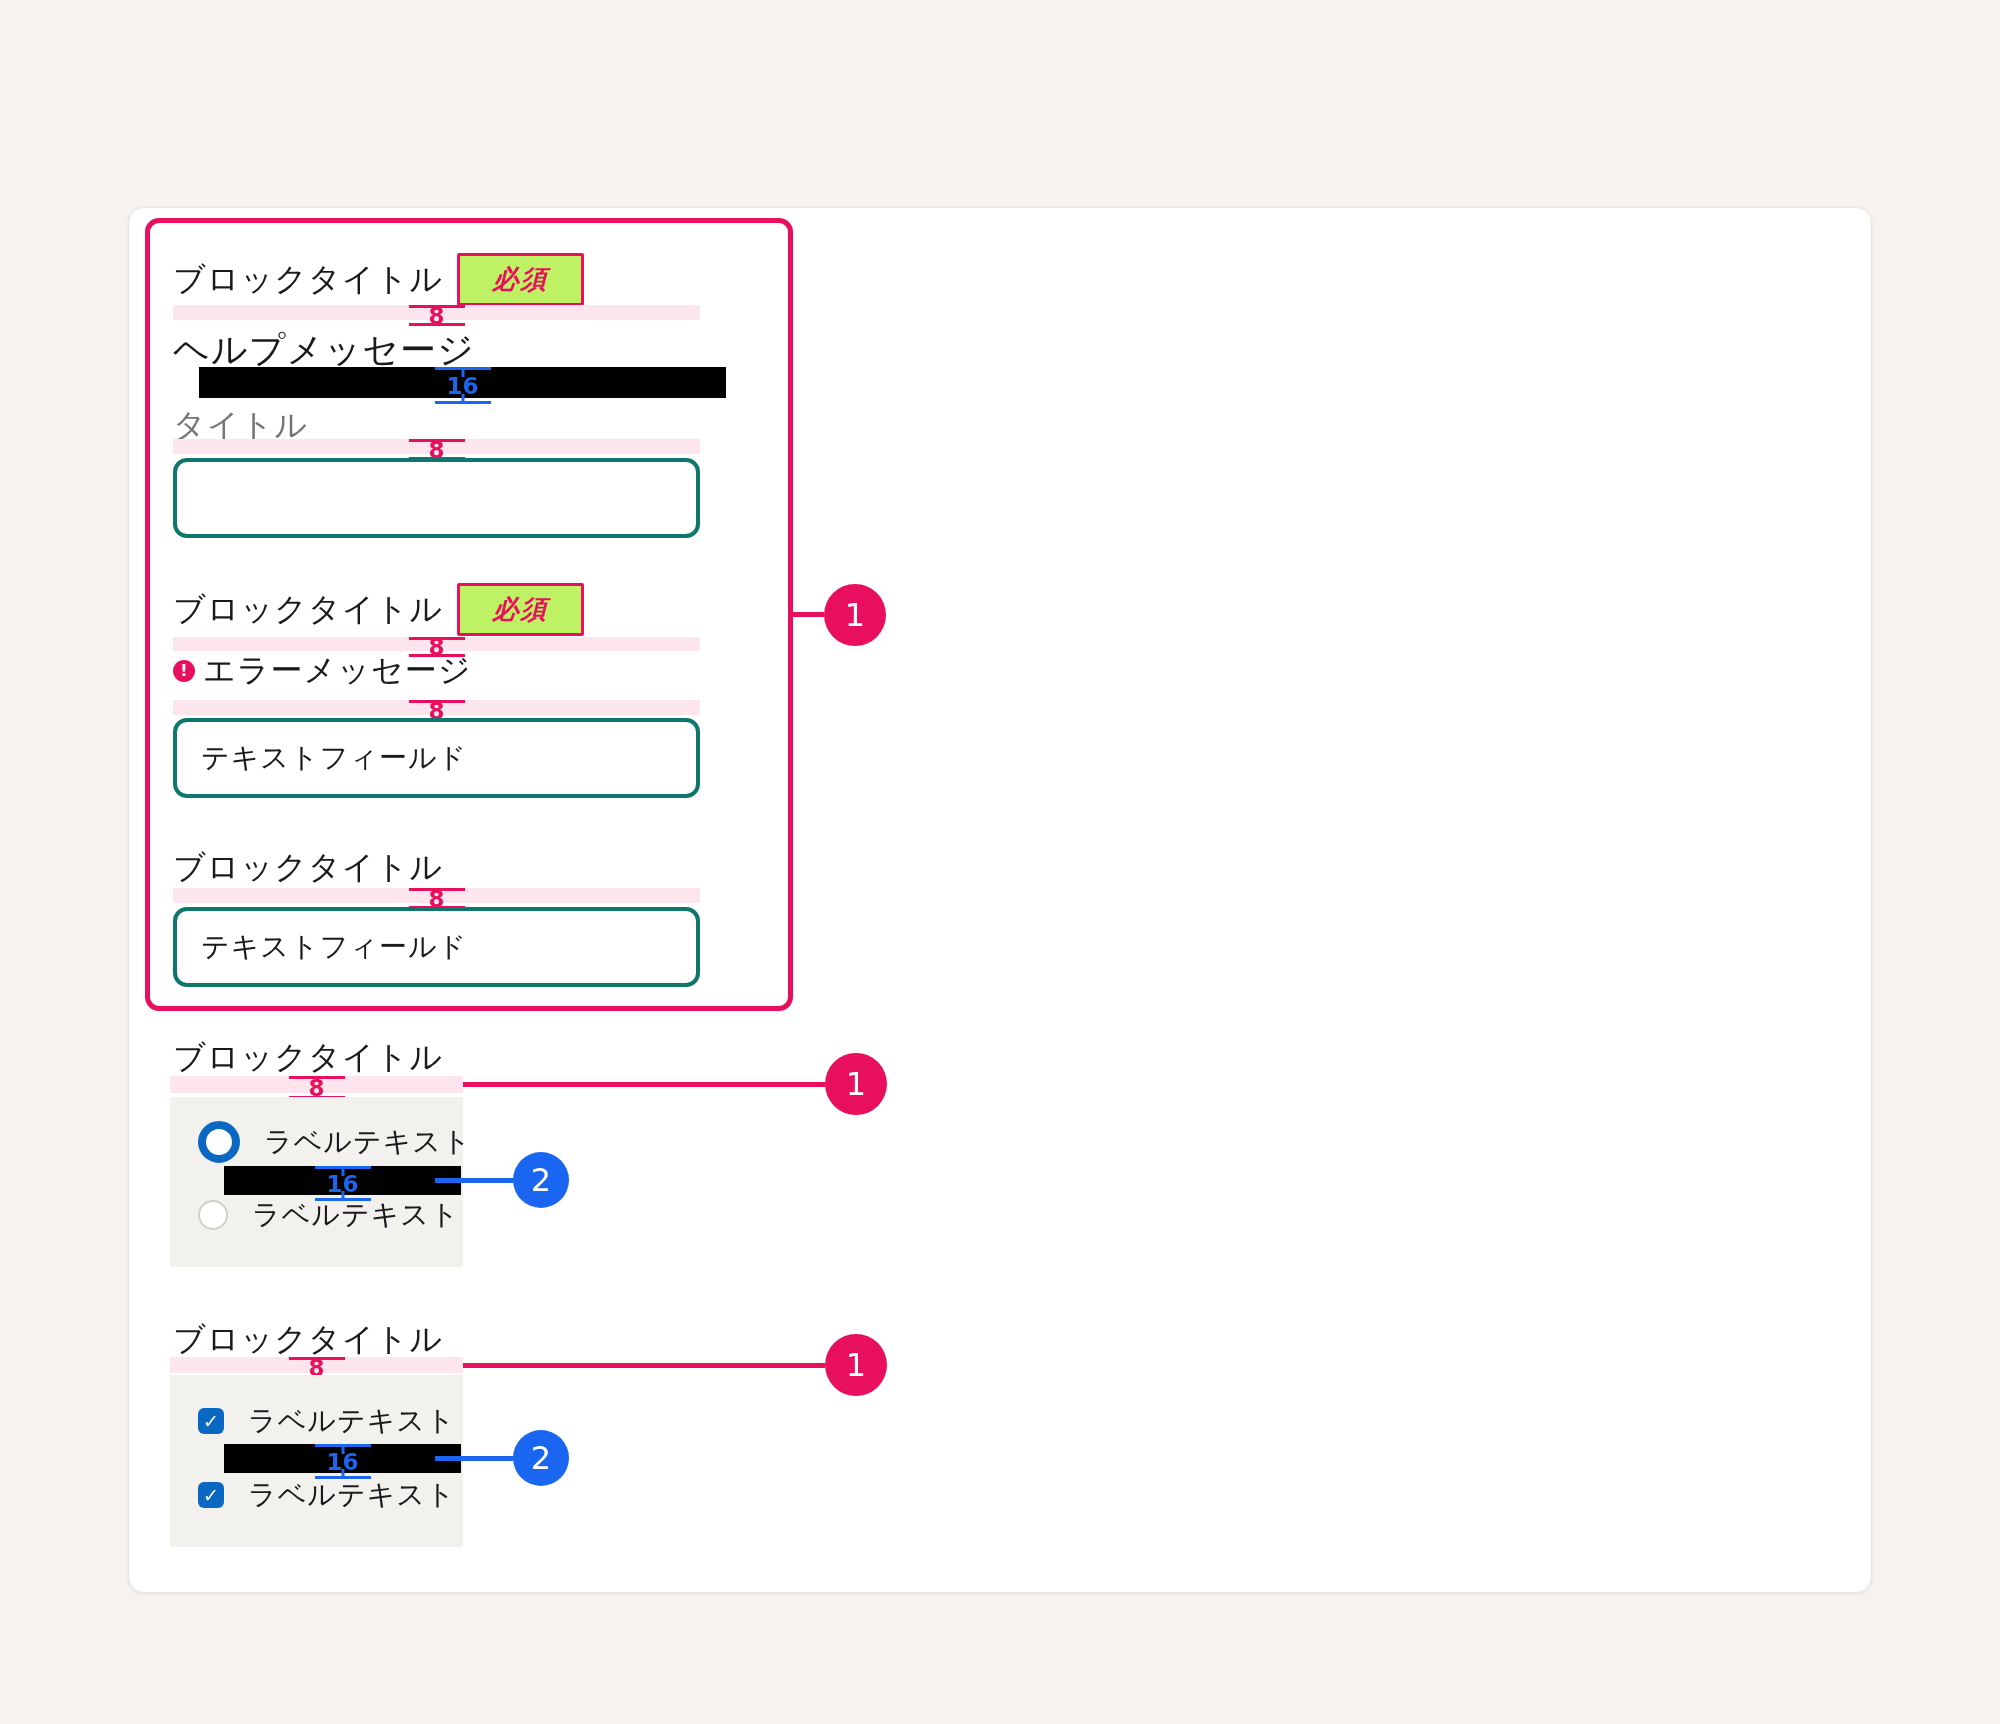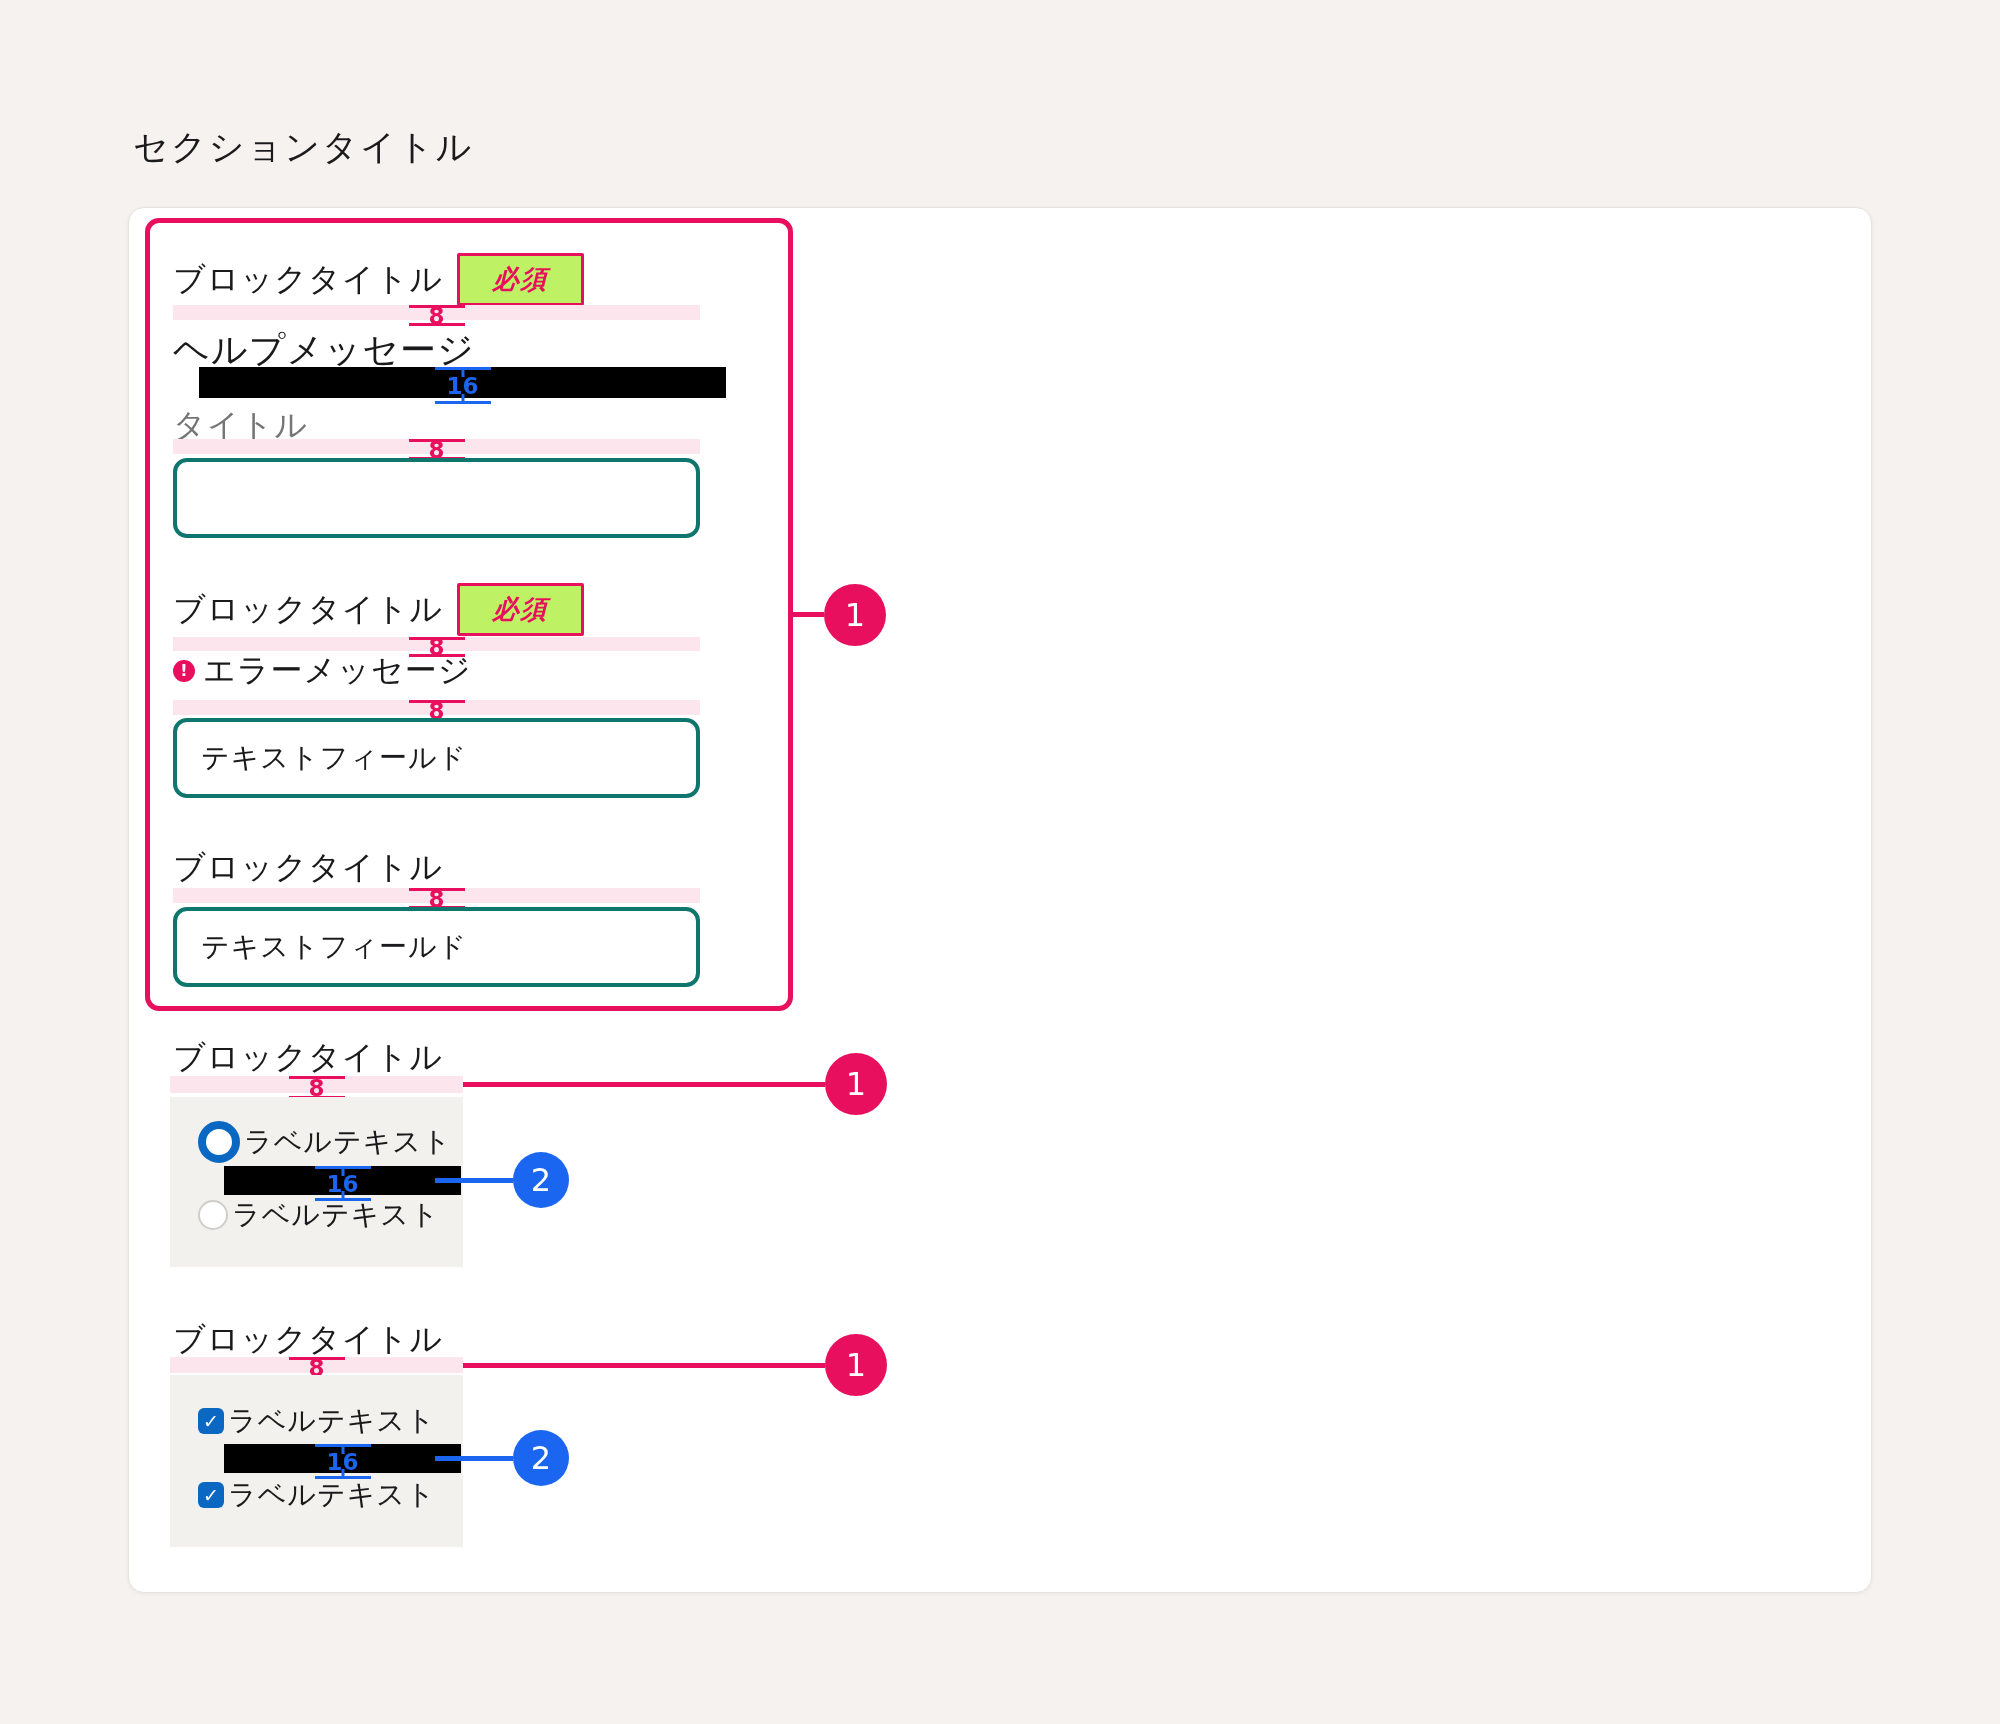--- a/index.html
+++ b/index.html
@@ -46,35 +46,34 @@
 
   .connector{height:5px;}
   .connector.crimson{background:#E8105E;}
   .connector.blue{background:#1B66F0;}
   .callout{border-radius:50%;display:flex;align-items:center;justify-content:center;
            color:#fff;font-size:32px;font-weight:500;}
   .callout.crimson{background:#E8105E;}
   .callout.blue{background:#1B66F0;}
 
   .panel{background:#F3F1ED;}
-  .opt-row{display:flex;align-items:center;gap:4px;height:32px;justify-content:space-between;}
+  .opt-row{display:flex;align-items:center;gap:24px;height:32px;justify-content:space-between;}
   .opt-label{font-size:28px;letter-spacing:1px;white-space:nowrap;}
   .radio{width:26px;height:26px;border-radius:50%;background:#fff;flex:0 0 auto;}
   .radio.selected{border:8px solid #0B68C2;}
   .radio.unselected{border:2px solid #D0CEC9;}
   .checkbox{width:26px;height:26px;border-radius:6px;background:#0B68C2;color:#fff;flex:0 0 auto;
             display:flex;align-items:center;justify-content:center;
             font-size:19px;font-weight:700;line-height:1;}
 </style>
 </head>
 <body>
 
 <div class="page">
 
-  <div class="abs section-title" style="left:133px;top:124px;">セクションタイトル</div>
 
   <div class="abs card" style="left:128px;top:207px;width:1744px;height:1386px;"></div>
 
   <div class="abs crimson-box" style="left:145px;top:218px;width:648px;height:793px;"></div>
 
   <div class="abs block-title-row" style="left:173px;top:256px;">
     <span class="block-title">ブロックタイトル</span>
     <span class="req-badge">必須</span>
   </div>
   <div class="abs bar pink" style="left:173px;top:305px;width:527px;height:15px;">

